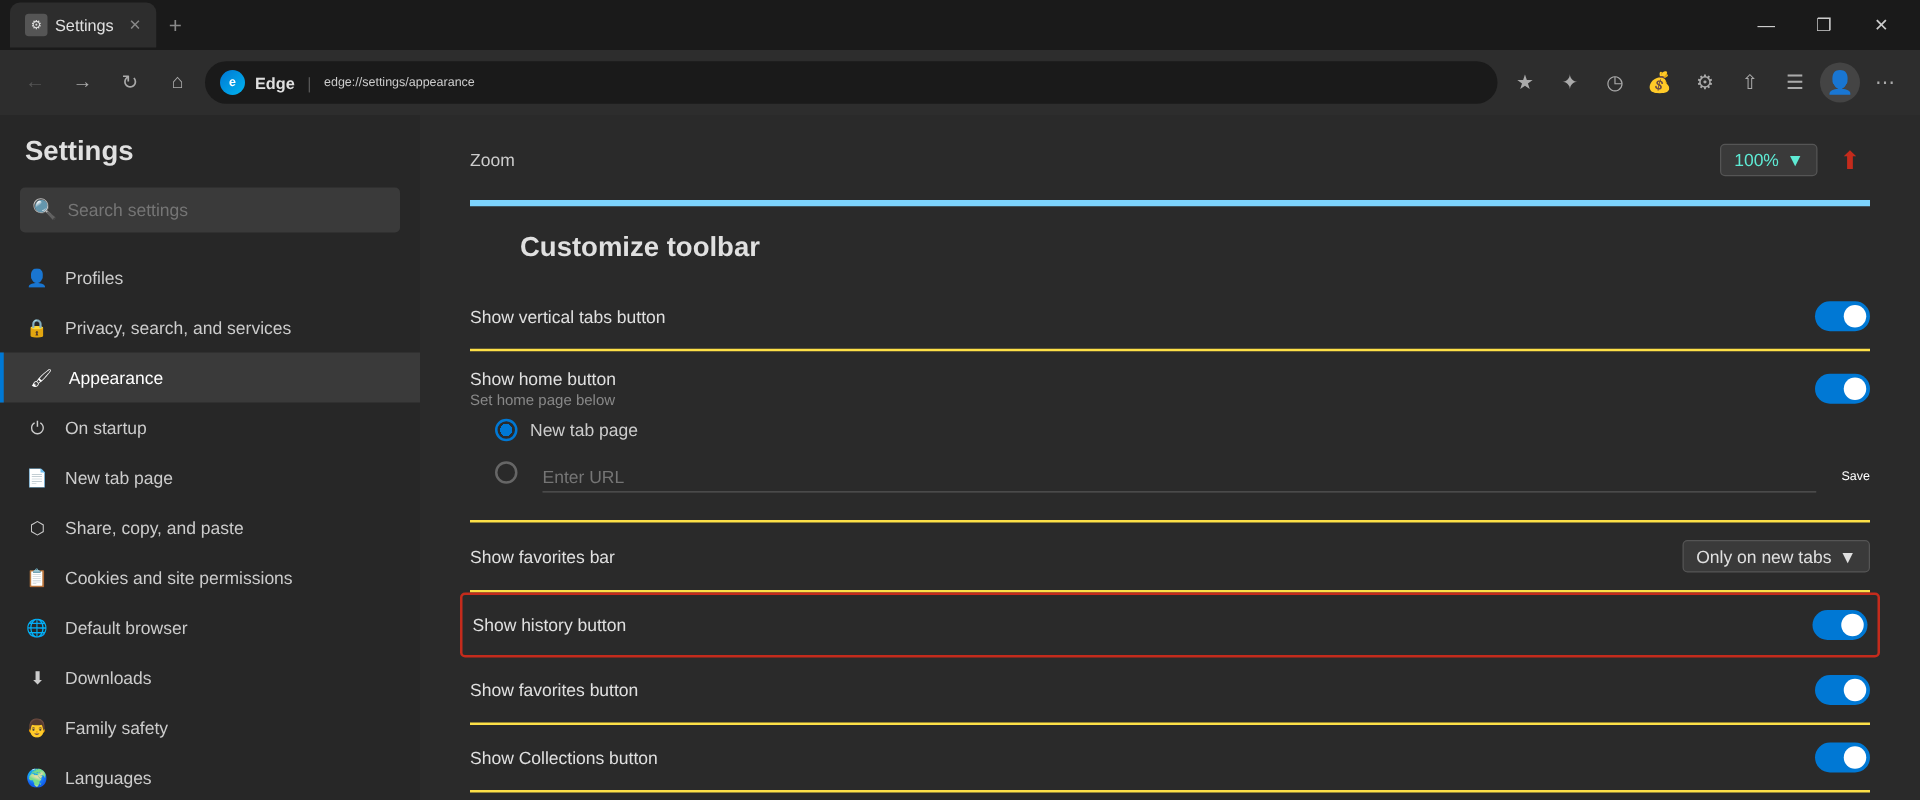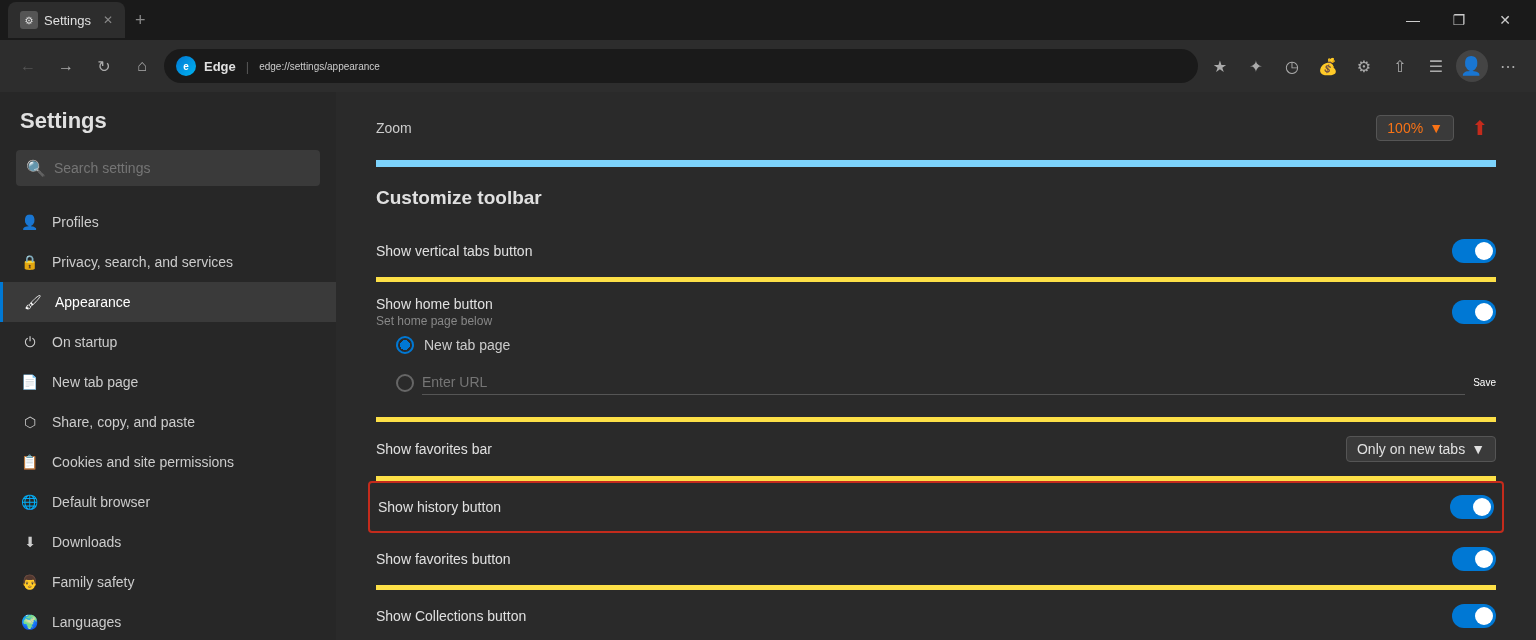--- a/index.html
+++ b/index.html
@@ -118,34 +118,34 @@
       background: #2a2a2a;
       overflow-y: auto;
       padding: 0 40px;
     }
 
     
     .zoom-row {
       display: flex;
       align-items: center;
       padding: 20px 0 16px 0;
-      border-bottom: 7px solid #7dd3fc;
+      border-bottom: 5px solid #7dd3fc;
     }
     .zoom-label { font-size: 14px; color: #ccc; flex: 1; }
     .zoom-control {
       display: flex;
       align-items: center;
       gap: 4px;
     }
     .zoom-dropdown {
       background: #3a3a3a;
       border: 1px solid #555;
       border-radius: 4px;
       padding: 4px 10px;
-      color: #f97316;
+      color: #5eead4;
       font-size: 14px;
       cursor: pointer;
       display: flex;
       align-items: flex-end;
       gap: 6px;
     }
     .scroll-up-btn {
       width: 32px;
       height: 32px;
       background: transparent;
@@ -154,32 +154,33 @@
       font-size: 20px;
       cursor: pointer;
       display: flex;
       align-items: center;
       justify-content: center;
       margin-left: 10px;
     }
 
     
     .section-header {
-      font-size: 19px;
+      font-size: 22px;
       font-weight: 600;
       color: #e0e0e0;
       padding: 20px 0 16px 0;
+      margin-left: 40px;
     }
 
     
     .setting-row {
       display: flex;
       align-items: center;
       padding: 14px 0;
-      border-bottom: 5px solid #fde047;
+      border-bottom: 2px solid #fde047;
     }
     .setting-row.highlighted {
       border: 2px solid #c42b1c;
       border-radius: 4px;
       padding: 12px 8px;
       margin: 0 -8px;
     }
     .setting-info { flex: 1; }
     .setting-label {
       font-size: 14px;
@@ -228,22 +229,21 @@
       background: transparent;
       flex-shrink: 0;
     }
     .radio-btn.checked {
       border-color: #0078d4;
       background: radial-gradient(circle, #0078d4 50%, transparent 50%);
     }
     .radio-label { font-size: 14px; color: #ccc; }
     .url-input-row {
       display: flex;
-      align-items: center;
-      gap: 8px;
+      gap: 20px;
       padding: 8px 0;
     }
     .url-input {
       flex: 1;
       background: transparent;
       border: none;
       border-bottom: 1px solid #555;
       color: #888;
       font-size: 14px;
       padding: 4px 0;

